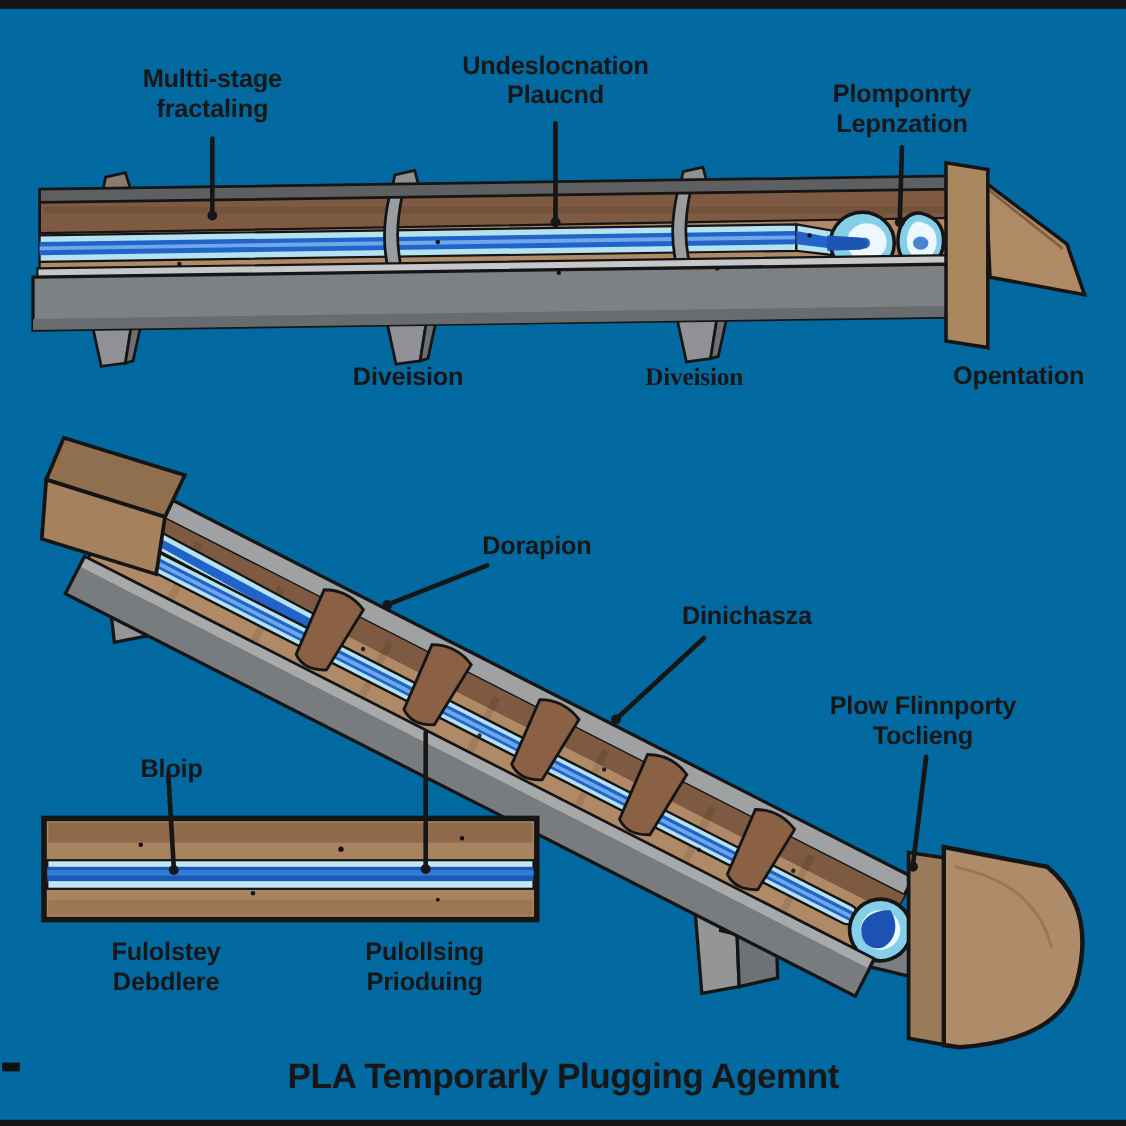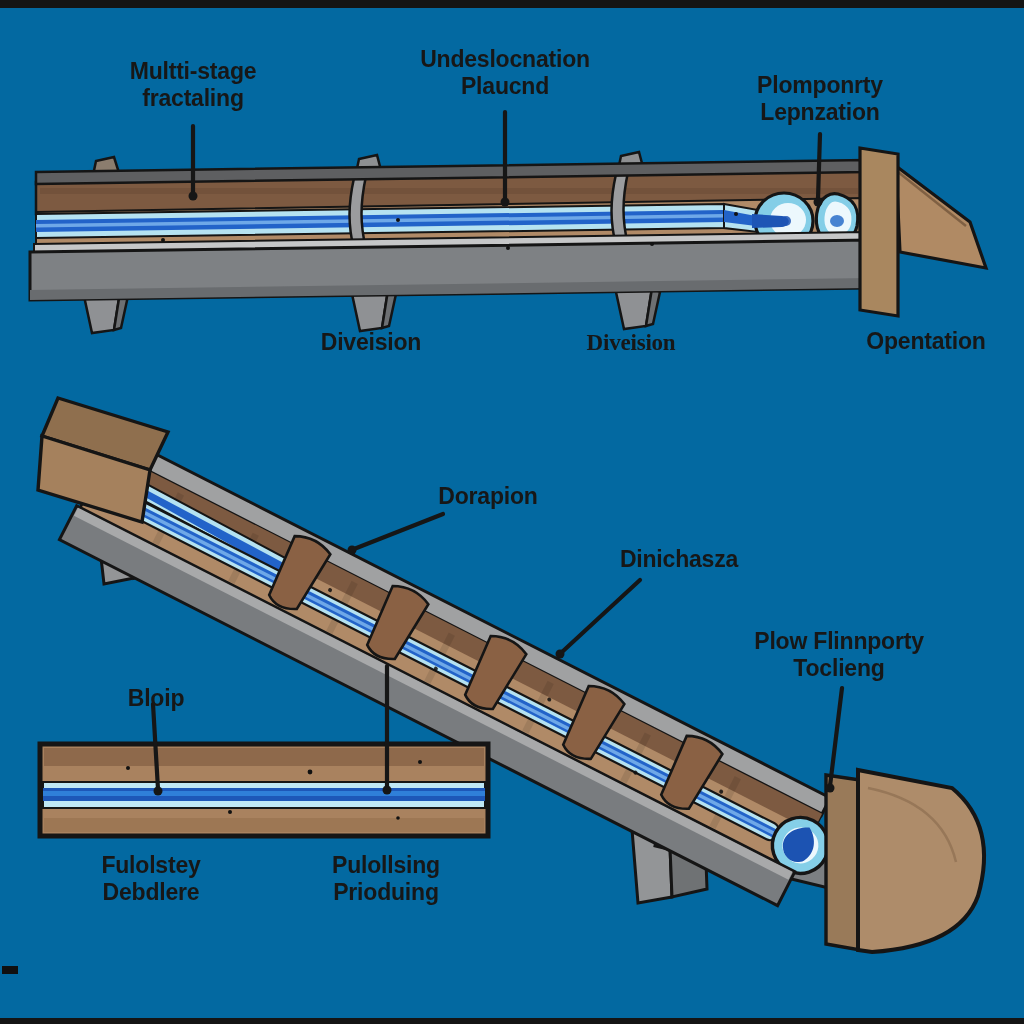--- a/index.html
+++ b/index.html
@@ -224,13 +224,14 @@
   <div class="lbl" style="left:886px;top:328px;margin-left:40px;">Opentation</div>
   <div class="lbl" style="left:488px;top:483px;">Dorapion</div>
   <div class="lbl" style="left:679px;top:546px;">Dinichasza</div>
   <div class="lbl" style="left:839px;top:628px;">Plow Flinnporty
 Toclieng</div>
   <div class="lbl" style="left:156px;top:673px;margin-top:12px;">Bloip</div>
   <div class="lbl" style="left:151px;top:852px;">Fulolstey
 Debdlere</div>
   <div class="lbl" style="left:386px;top:852px;">Pulollsing
 Prioduing</div>
+  <div class="lbl lbl--title" style="left:512px;top:960px;">PLA Temporarly Plugging Agemnt</div>
 </div>
 
 </body></html>

